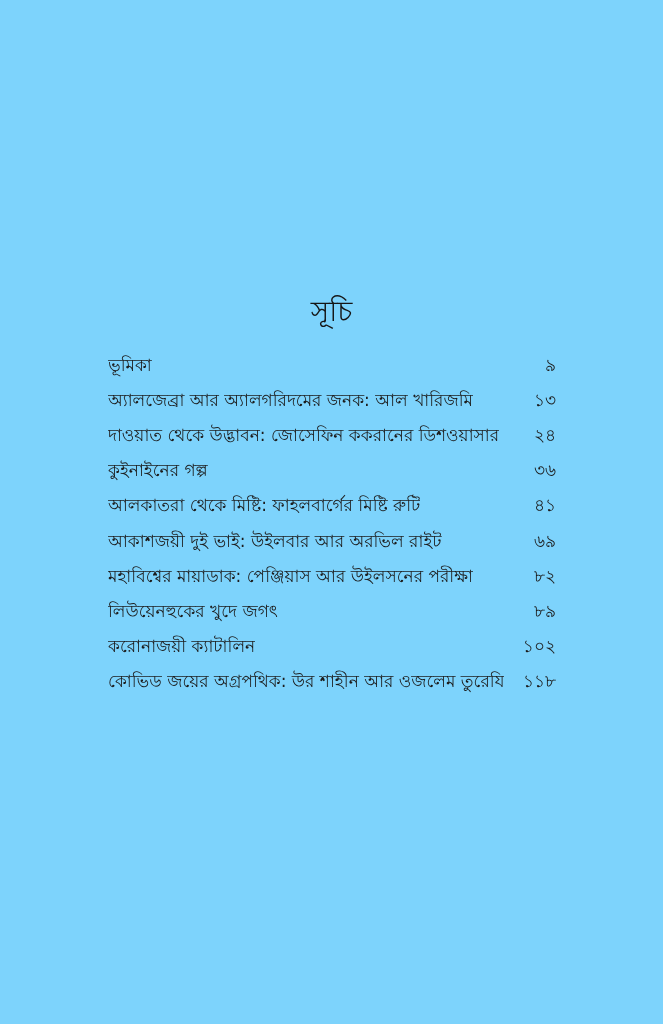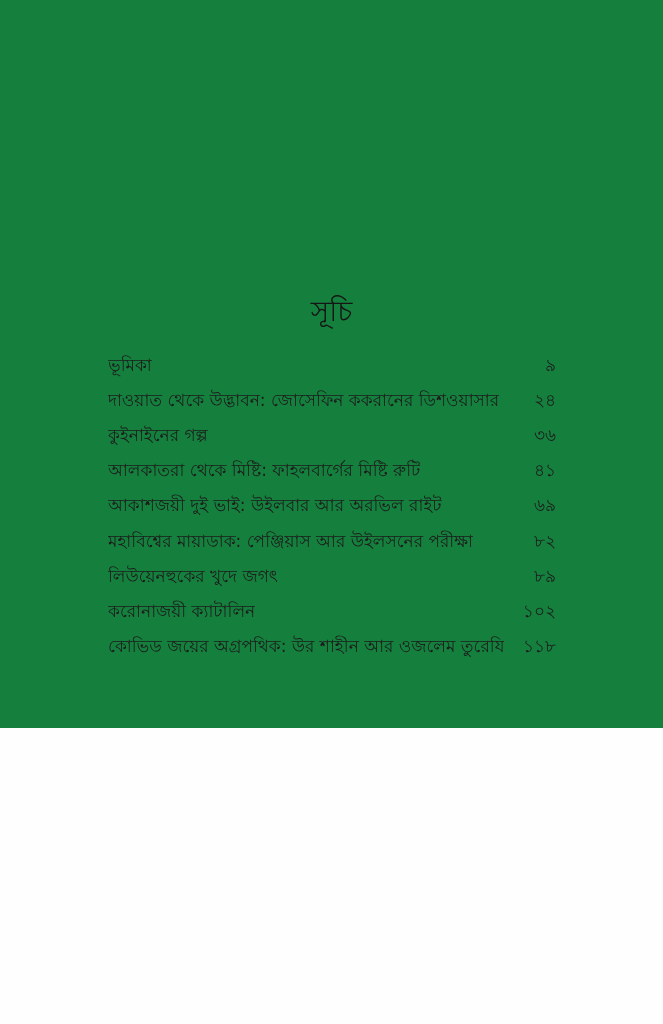--- a/index.html
+++ b/index.html
@@ -13,22 +13,22 @@
       position: relative;
       overflow: hidden;
       font-family: "DejaVu Sans", "Liberation Sans", sans-serif;
       color: #1a1a1a;
     }
     .page {
       position: absolute;
       left: 0;
       top: 0;
       width: 663px;
-      height: 728px;
-      background: #15803d;
+      height: 1024px;
+      background: #7dd3fc;
     }
     .toc-title {
       position: absolute;
       top: 292px;
       left: 0;
       width: 663px;
       text-align: center;
       font-size: 28px;
       line-height: 40px;
       color: #151515;
@@ -67,20 +67,24 @@
 
 <div class="page">
   <h1 class="toc-title" style="margin:0;font-weight:normal;">সূচি</h1>
 
   <ul class="toc-list">
     <li class="toc-row">
       <span class="toc-entry-title">ভূমিকা</span>
       <span class="toc-page">৯</span>
     </li>
     <li class="toc-row">
+      <span class="toc-entry-title">অ্যালজেব্রা আর অ্যালগরিদমের জনক: আল খারিজমি</span>
+      <span class="toc-page">১৩</span>
+    </li>
+    <li class="toc-row">
       <span class="toc-entry-title">দাওয়াত থেকে উদ্ভাবন: জোসেফিন ককরানের ডিশওয়াসার</span>
       <span class="toc-page">২৪</span>
     </li>
     <li class="toc-row">
       <span class="toc-entry-title">কুইনাইনের গল্প</span>
       <span class="toc-page">৩৬</span>
     </li>
     <li class="toc-row">
       <span class="toc-entry-title">আলকাতরা থেকে মিষ্টি: ফাহলবার্গের মিষ্টি রুটি</span>
       <span class="toc-page">৪১</span>

